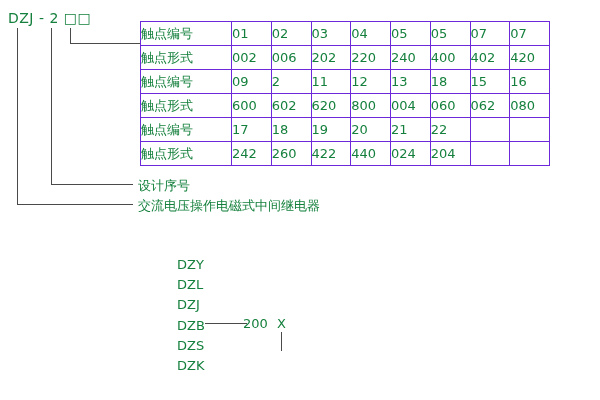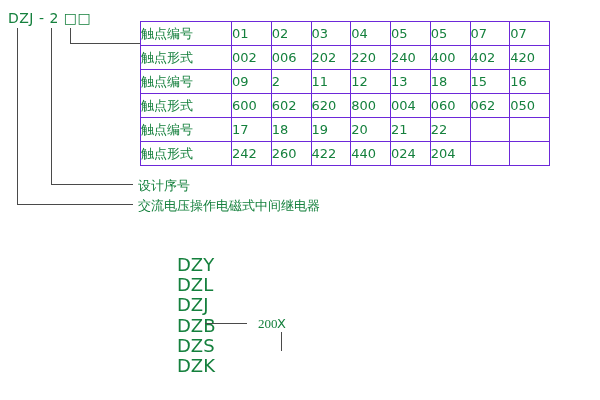--- a/index.html
+++ b/index.html
@@ -17,21 +17,21 @@
     position:absolute; left:140px; top:21px; width:410px;
     border-collapse:collapse; table-layout:fixed;
   }
   .contact-table td {
     border:1px solid #6d28d9; height:23px; padding:0;
     text-align:left; vertical-align:middle;
     font-size:13px; line-height:1;
   }
   .callout { position:absolute; font-size:13px; white-space:nowrap;font-family:Liberation Mono, monospace; }
   .model-list { position:absolute; left:177px; top:255px; }
-  .model-item { height:20.2px; line-height:20.2px; font-size:18px; }
+  .model-item { height:20.2px; line-height:20.2px; font-size:13px; }
   .annot { position:absolute; font-size:13px; white-space:nowrap; }
 </style>
 </head>
 <body>
 
 <div class="stage">
 
   <div class="title">DZJ - 2 □□</div>
 
   <div class="line" style="left:70px; top:28px; width:1px; height:16px;"></div>
@@ -89,21 +89,21 @@
         </tr>
         <tr>
           <td>触点形式</td>
           <td>600</td>
           <td>602</td>
           <td>620</td>
           <td>800</td>
           <td>004</td>
           <td>060</td>
           <td>062</td>
-          <td>050</td>
+          <td>080</td>
         </tr>
         <tr>
           <td>触点编号</td>
           <td>17</td>
           <td>18</td>
           <td>19</td>
           <td>20</td>
           <td>21</td>
           <td>22</td>
           <td></td>
@@ -129,17 +129,17 @@
   <div class="model-list">
       <div class="model-item">DZY</div>
       <div class="model-item">DZL</div>
       <div class="model-item">DZJ</div>
       <div class="model-item">DZB</div>
       <div class="model-item">DZS</div>
       <div class="model-item">DZK</div>
     </div>
 
   <div class="line" style="left:205px; top:323px; width:42px; height:1px;"></div>
-  <div class="annot" style="left:258px; top:316px;font-family:Liberation Serif, serif;">200</div>
+  <div class="annot" style="left:243px; top:316px;">200</div>
   <div class="annot" style="left:277px; top:316px;">X</div>
   <div class="line" style="left:281px; top:332px; width:1px; height:19px;"></div>
 
 </div>
 
 </body></html>

